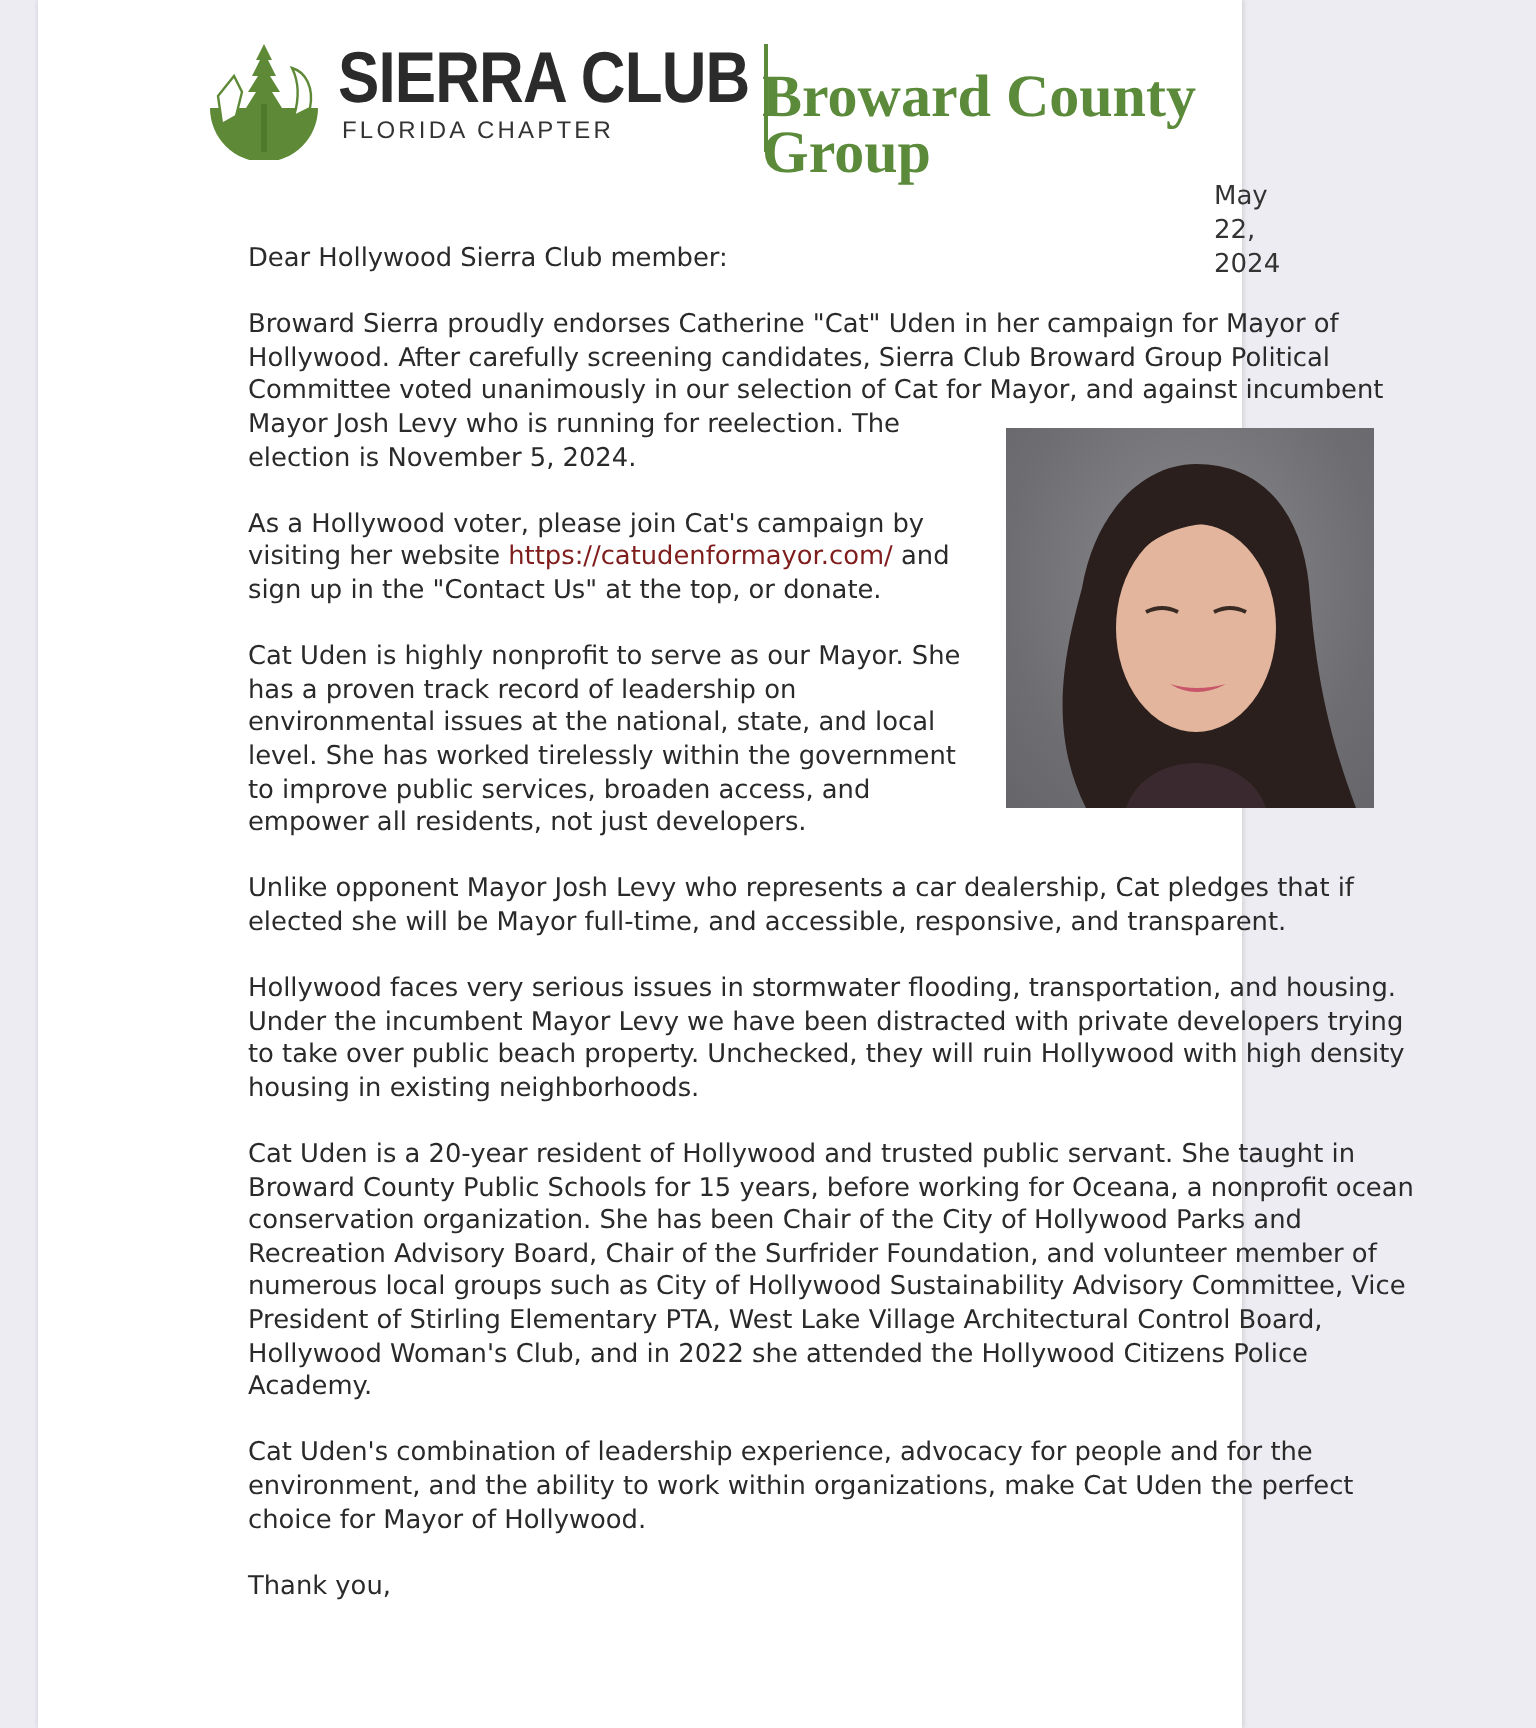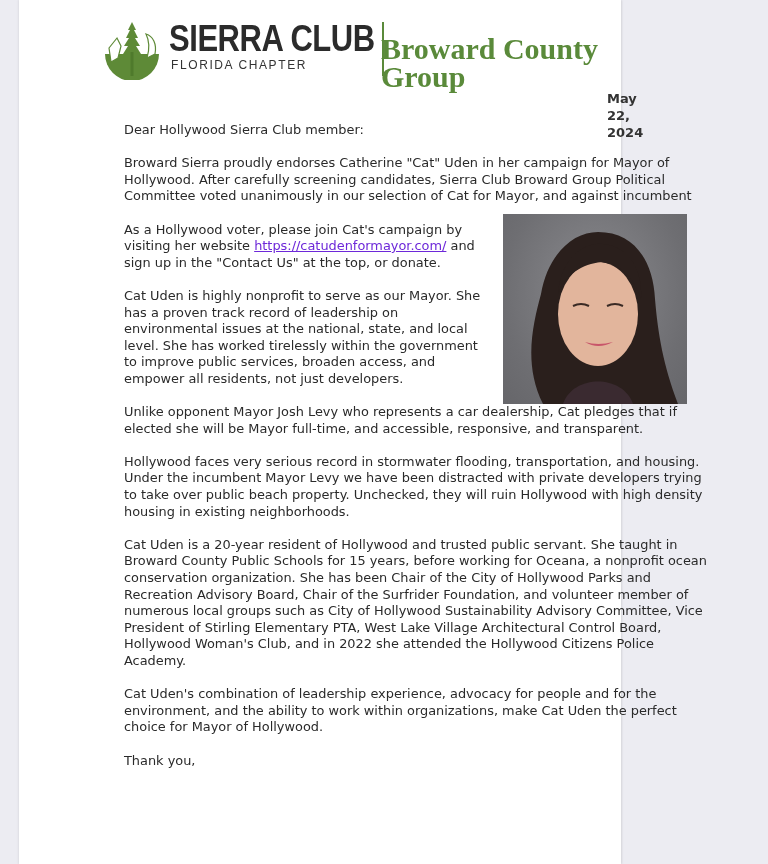--- a/index.html
+++ b/index.html
@@ -26,33 +26,33 @@
     position: absolute; left: 152px; top: 56px;
     font-family: "Liberation Sans", sans-serif;
     font-size: 12px; letter-spacing: 1.6px; color: #333; line-height: 18px;
   }
   .logo-divider { position: absolute; left: 363px; top: 22px; width: 2px; height: 54px; background: #5a8a3a; }
   .group-name {
     position: absolute; left: 362px; top: 35px;
     font-family: Liberation Serif, serif; font-weight: bold;
     font-size: 30px; color: #5a8a3a; line-height: 28px;
   }
-  .date { position: absolute; left: 588px; top: 90px; font-size: 13px; line-height: 17px; color: #333; font-weight: bold; }
+  .date { position: absolute; left: 588px; top: 90px; font-size: 13px; line-height: 17px; color: #333; }
   .body-text {
     position: absolute; left: 105px; top: 122px; width: 590px;
     font-size: 12.9px; line-height: 16.6px; color: #2a2a2a;
   }
   .body-text p { margin: 0 0 16.6px 0; }
   .narrow { width: 375px; }
   .photo {
     position: absolute; left: 484px; top: 214px; width: 184px; height: 190px;
     background: radial-gradient(ellipse at 50% 40%, #8a8a8e 0%, #6e6e72 70%, #66666a 100%);
     overflow: hidden;
   }
-  .link { color: #6d28d9; text-decoration: underline; }
+  .link { color: #7f1d1d; }
 </style>
 </head>
 <body>
 
 <div class="page">
 
   <svg class="logo-emblem" viewBox="0 0 62 62">
     <path d="M4 36 A27 27 0 0 0 58 36 Z" fill="#5e8a37"></path>
     <path d="M8 30 L16 20 L20 28 L17 40 L10 44 Z" fill="#ffffff" stroke="#5e8a37" stroke-width="1.2"></path>
     <path d="M45 16 C52 18 56 26 54 36 L46 40 C49 30 48 22 45 16 Z" fill="#ffffff" stroke="#5e8a37" stroke-width="1.2"></path>
@@ -63,25 +63,26 @@
   <div class="logo-sub">FLORIDA CHAPTER</div>
   <div class="logo-divider"></div>
   <div class="group-name">Broward County Group</div>
 
   <div class="date">May 22, 2024</div>
 
   <div class="body-text">
     <p>Dear Hollywood Sierra Club member:</p>
     <p>
       <span>Broward Sierra proudly endorses Catherine "Cat" Uden in her campaign for Mayor of Hollywood. After carefully screening candidates, Sierra Club Broward Group Political Committee voted unanimously in our selection of Cat for Mayor, and against incumbent</span>
+      <span class="narrow" style="display:block;width:345px;">Mayor Josh Levy who is running for reelection. The election is November 5, 2024.</span>
     </p>
     <p class="narrow" style="width:370px;"><span>As a Hollywood voter, please join Cat's campaign by visiting her website </span><a class="link">https://catudenformayor.com/</a><span> and sign up in the "Contact Us" at the top, or donate.</span></p>
     <p class="narrow" style="width:370px;">Cat Uden is highly nonprofit to serve as our Mayor. She has a proven track record of leadership on environmental issues at the national, state, and local level. She has worked tirelessly within the government to improve public services, broaden access, and empower all residents, not just developers.</p>
     <p>Unlike opponent Mayor Josh Levy who represents a car dealership, Cat pledges that if elected she will be Mayor full-time, and accessible, responsive, and transparent.</p>
-    <p>Hollywood faces very serious record in stormwater flooding, transportation, and housing. Under the incumbent Mayor Levy we have been distracted with private developers trying to take over public beach property. Unchecked, they will ruin Hollywood with high density housing in existing neighborhoods.</p>
+    <p>Hollywood faces very serious issues in stormwater flooding, transportation, and housing. Under the incumbent Mayor Levy we have been distracted with private developers trying to take over public beach property. Unchecked, they will ruin Hollywood with high density housing in existing neighborhoods.</p>
     <p>Cat Uden is a 20-year resident of Hollywood and trusted public servant. She taught in Broward County Public Schools for 15 years, before working for Oceana, a nonprofit ocean conservation organization. She has been Chair of the City of Hollywood Parks and Recreation Advisory Board, Chair of the Surfrider Foundation, and volunteer member of numerous local groups such as City of Hollywood Sustainability Advisory Committee, Vice President of Stirling Elementary PTA, West Lake Village Architectural Control Board, Hollywood Woman's Club, and in 2022 she attended the Hollywood Citizens Police Academy.</p>
     <p>Cat Uden's combination of leadership experience, advocacy for people and for the environment, and the ability to work within organizations, make Cat Uden the perfect choice for Mayor of Hollywood.</p>
     <p style="margin-bottom:33px;">Thank you,</p>
   </div>
 
   <div class="photo" title="Portrait photo of Cat Uden">
     <svg width="184" height="190" viewBox="0 0 184 190">
       <path d="M40 190 C20 150 30 110 38 80 C45 40 70 18 95 18 C130 18 150 45 152 85 C155 120 160 150 175 190 Z" fill="#2a1f1c"></path>
       <ellipse cx="95" cy="100" rx="40" ry="52" fill="#e2b59c"></ellipse>
       <path d="M55 80 C58 40 85 28 100 30 C125 32 140 55 138 85 C130 60 115 50 98 48 C80 50 62 60 55 80 Z" fill="#2a1f1c"></path>

